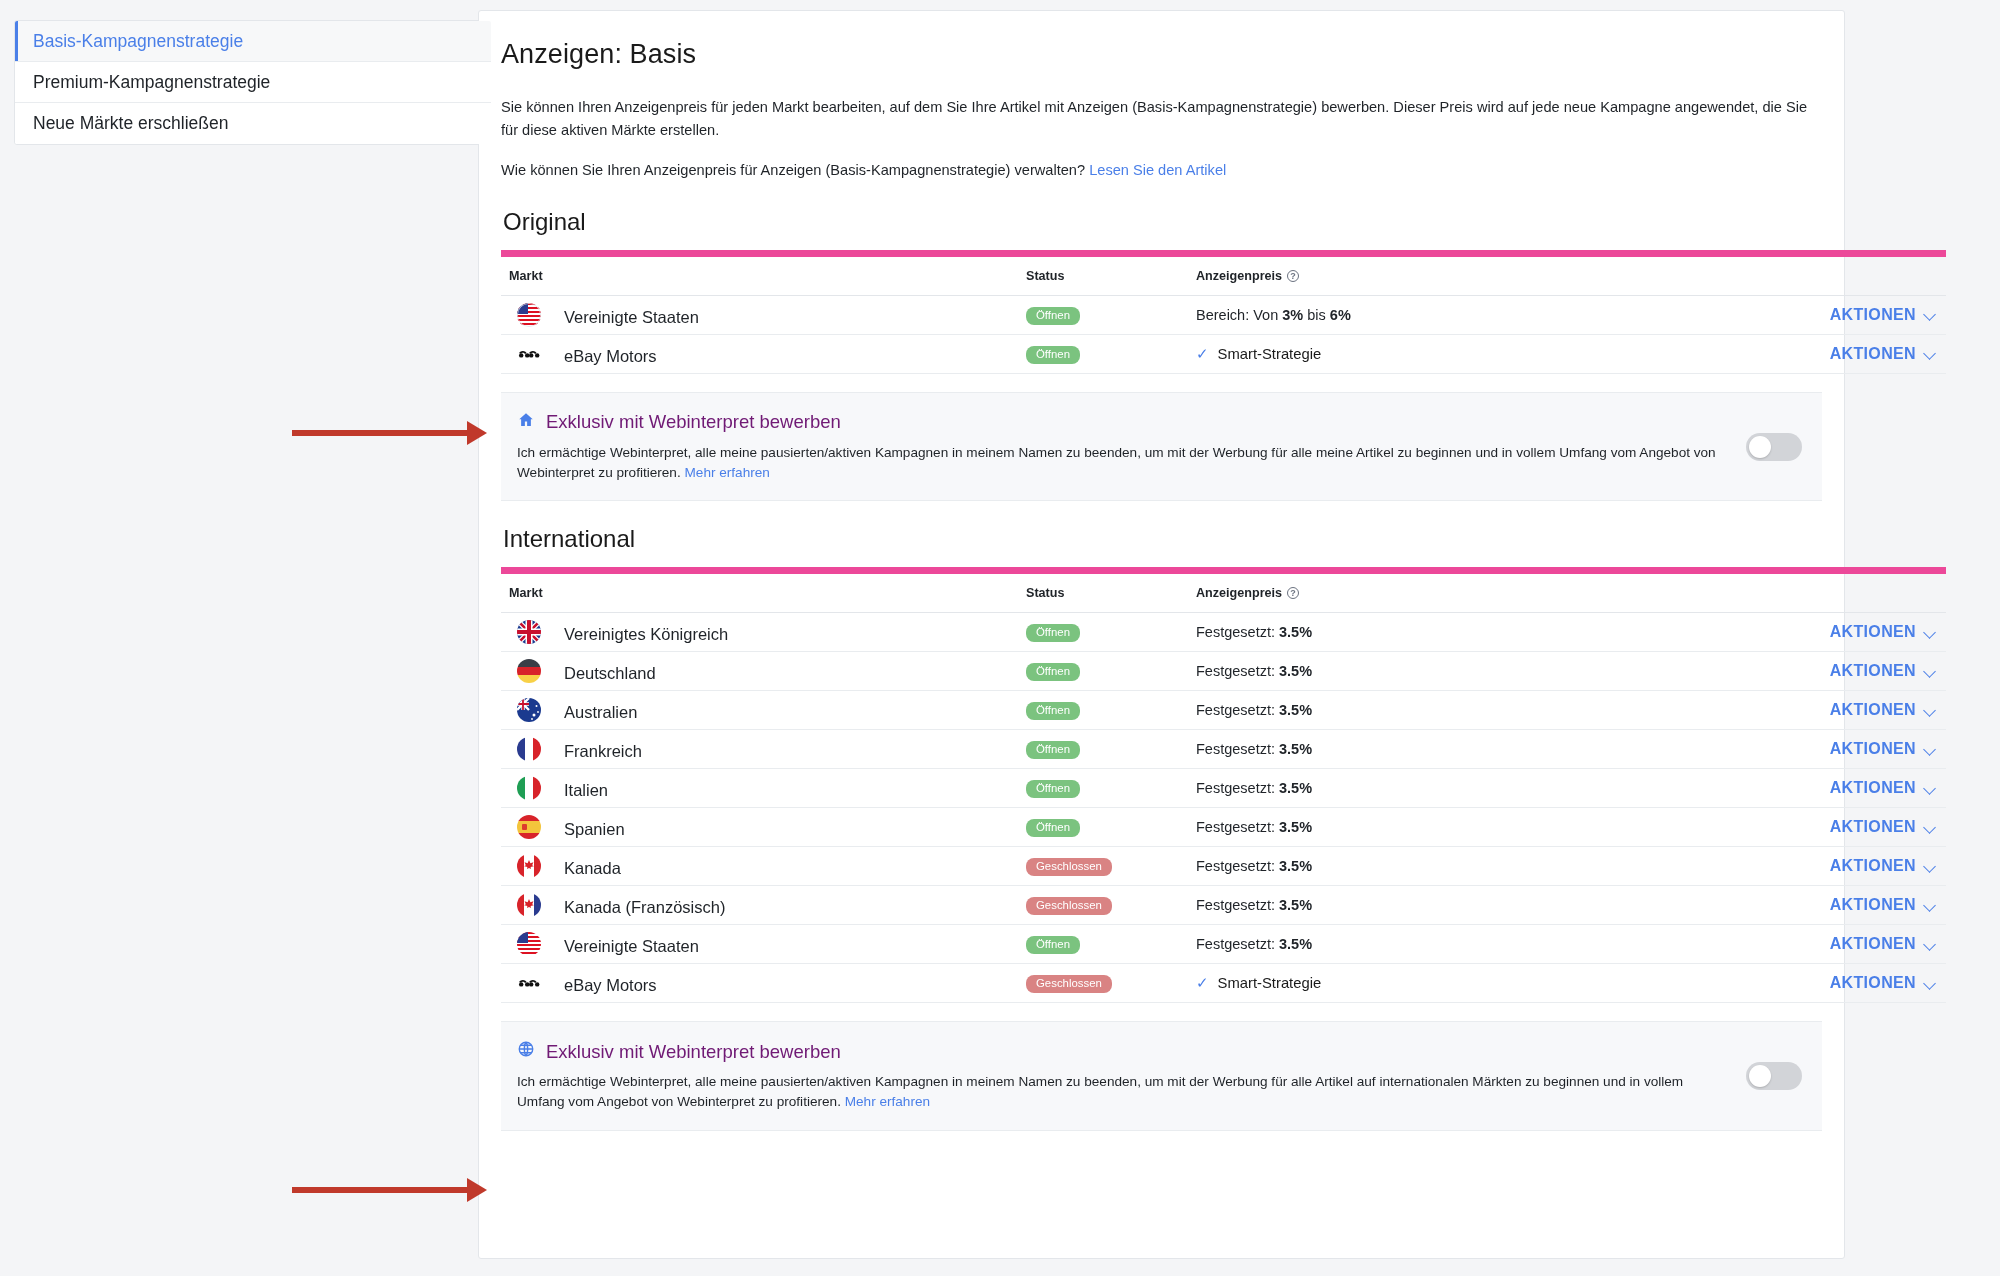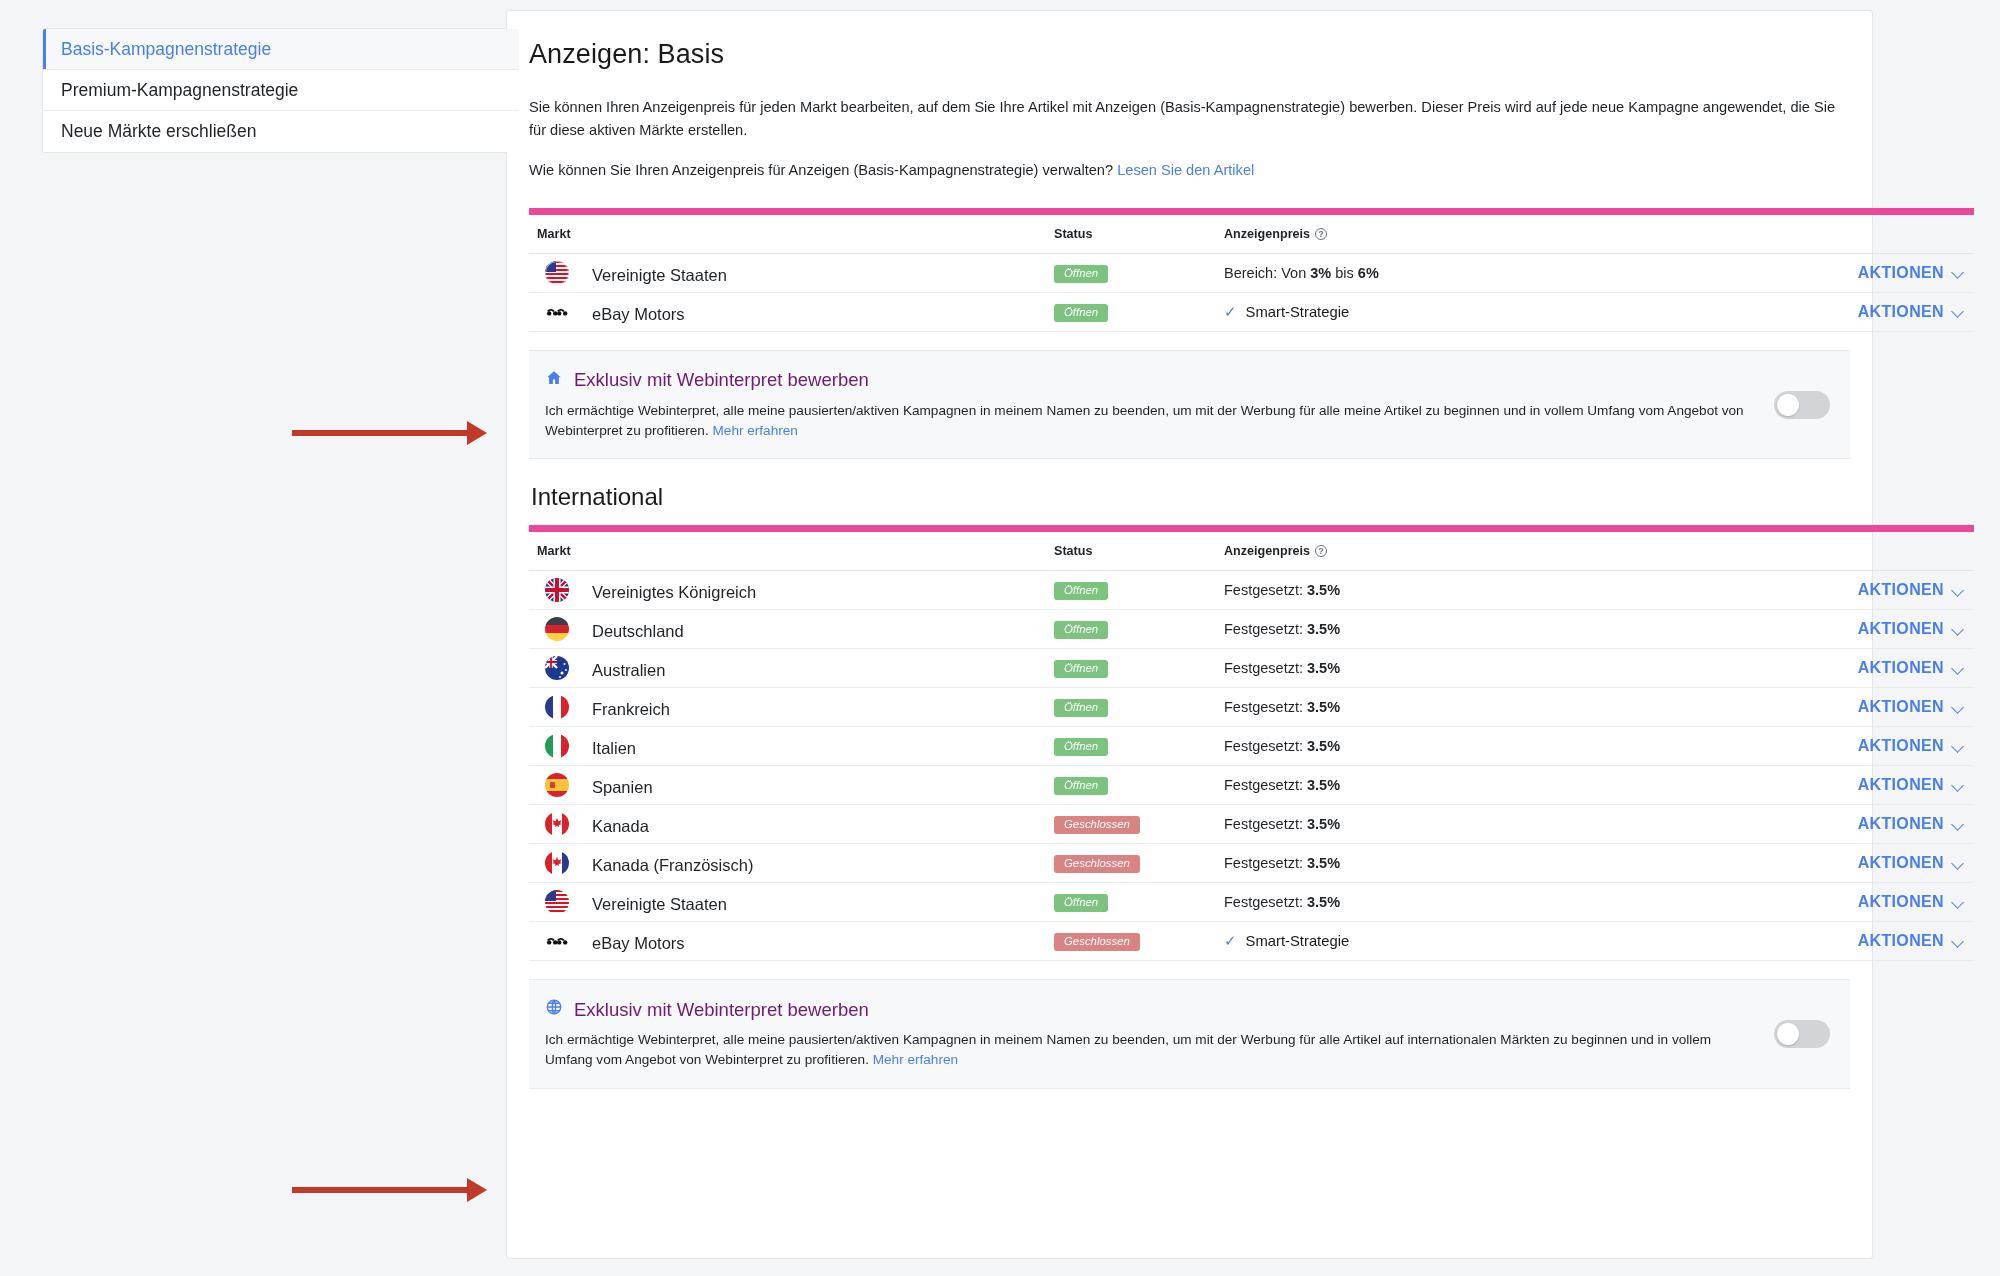--- a/index.html
+++ b/index.html
@@ -9,23 +9,22 @@
     background: #f4f5f7;
     font-family: "Liberation Sans", sans-serif;
     color: #1a1a1a;
     overflow: hidden;
   }
   .page { position: relative; width: 2000px; height: 1276px; display: flex; }
 
   
   .sidebar {
     width: 478px;
-    padding: 28px 0 0 14px;
+    padding: 20px 0 0 14px;
     flex: 0 0 478px;
-    margin-left: 28px;
   }
   .side-card {
     background: #ffffff;
     border: 1px solid #e3e6ea;
     border-radius: 3px;
     overflow: hidden;
     width: 478px;
   }
   .side-item {
     position: relative;
@@ -111,24 +110,23 @@
   .mk-name { font-size: 16.5px; color: #1f2328; }
 
   .flag { width: 24px; height: 24px; border-radius: 50%; overflow: hidden; flex: 0 0 24px; position: relative; display:block; }
   .flag svg { display:block; width:24px; height:24px; }
 
   .badge {
     display: inline-block;
     font-size: 11.4px;
     color: #ffffff;
     padding: 3px 10px 4px 10px;
-    border-radius: 3px;
+    border-radius: 8px;
     line-height: 1;
     font-weight: 400;
-    font-style: italic;
   }
   .badge.open   { background: #7bc37f; }
   .badge.closed { background: #d98383; }
 
   .price { font-size: 14.5px; color: #1f2328; }
   .price b { font-weight: 700; }
   .price .lbl { font-weight: 400; }
   .smart { display: inline-flex; align-items: center; gap: 9px; font-size: 14.8px; }
   .check { color: #4a7fe8; font-size: 15px; }
 
@@ -214,20 +212,21 @@
 
       <h1 class="page-title">Anzeigen: Basis</h1>
 
       <p class="intro">Sie können Ihren Anzeigenpreis für jeden Markt bearbeiten, auf dem Sie Ihre Artikel mit Anzeigen (Basis-Kampagnenstrategie) bewerben. Dieser Preis wird auf jede neue Kampagne angewendet, die Sie für diese aktiven Märkte erstellen.</p>
 
       <p class="intro intro2">
         <span>Wie können Sie Ihren Anzeigenpreis für Anzeigen (Basis-Kampagnenstrategie) verwalten?</span>
         <a class="link" href="#">Lesen Sie den Artikel</a>
       </p>
 
+      <h2 class="section-title">Original</h2>
 
       <table class="mk">
         <thead>
           <tr>
             <th class="col-markt">Markt</th>
             <th class="col-status">Status</th>
             <th class="col-preis">
               <span>Anzeigenpreis</span><span class="th-help">?</span>
             </th>
             <th class="col-act"></th>

